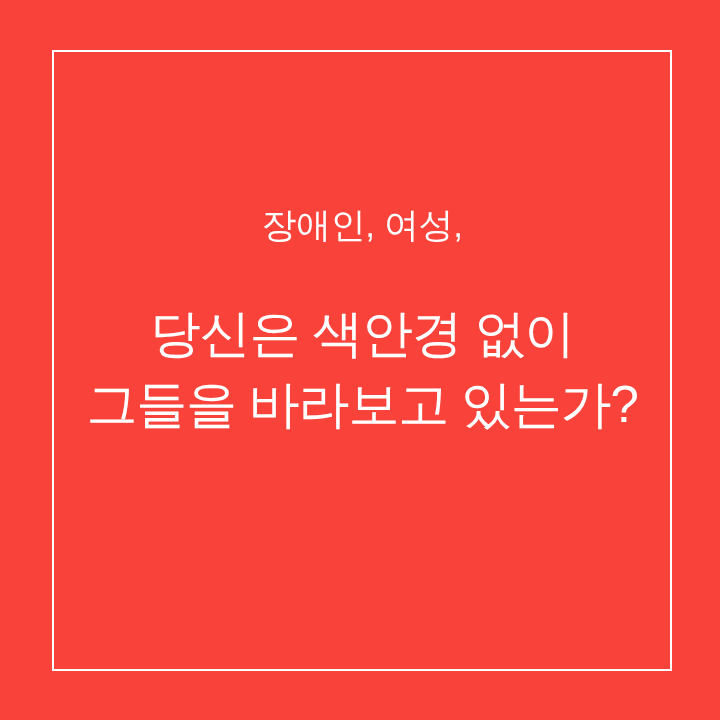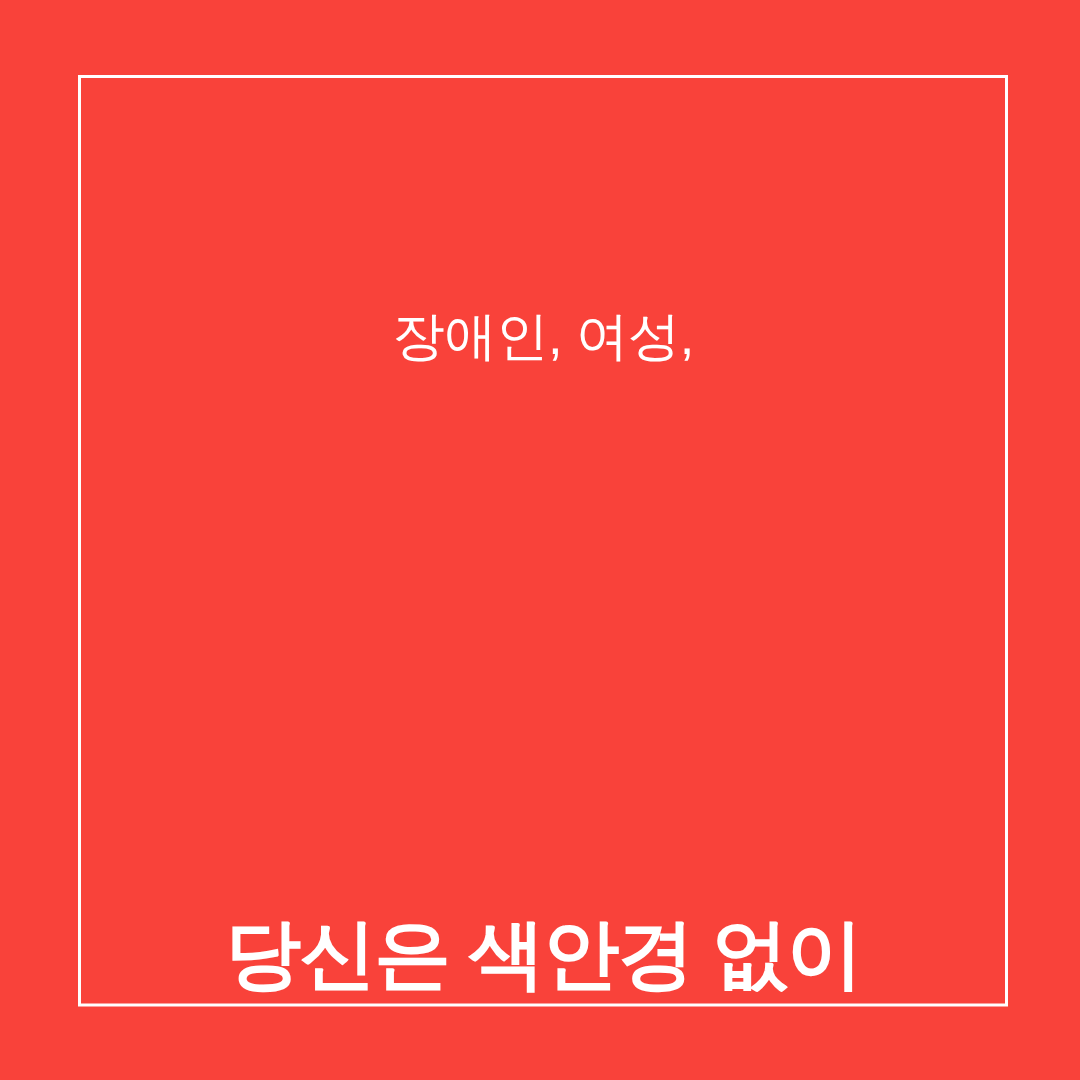--- a/index.html
+++ b/index.html
@@ -40,21 +40,21 @@
   .content {
     position: absolute;
     left: 52px;
     top: 50px;
     width: 620px;
     height: 621px;
     box-sizing: border-box;
     display: flex;
     flex-direction: column;
     align-items: center;
-    justify-content: space-between;
+    justify-content: flex-start;
     padding-top: 150px;
     text-align: center;
   }
 
   .subtitle {
     color: #ffffff;
     font-size: 35px;
     font-weight: 400;
     line-height: 1.42;
     letter-spacing: -0.4px;
@@ -62,21 +62,21 @@
   }
 
   .subtitle .line {
     display: block;
   }
 
   .headline {
     margin-top: 48px;
     color: #ffffff;
     font-size: 51px;
-    font-weight: 700;
+    font-weight: 400;
     line-height: 1.40;
     letter-spacing: -1.2px;
     white-space: nowrap;
   }
 
   .headline .line {
     display: block;
   }
 </style>
 </head>
@@ -87,16 +87,17 @@
   <div class="frame"></div>
 
   <div class="content">
 
     <div class="subtitle">
       <span class="line">장애인, 여성,</span>
     </div>
 
     <div class="headline">
       <span class="line">당신은 색안경 없이</span>
+      <span class="line">그들을 바라보고 있는가?</span>
     </div>
 
   </div>
 </div>
 
 </body></html>

